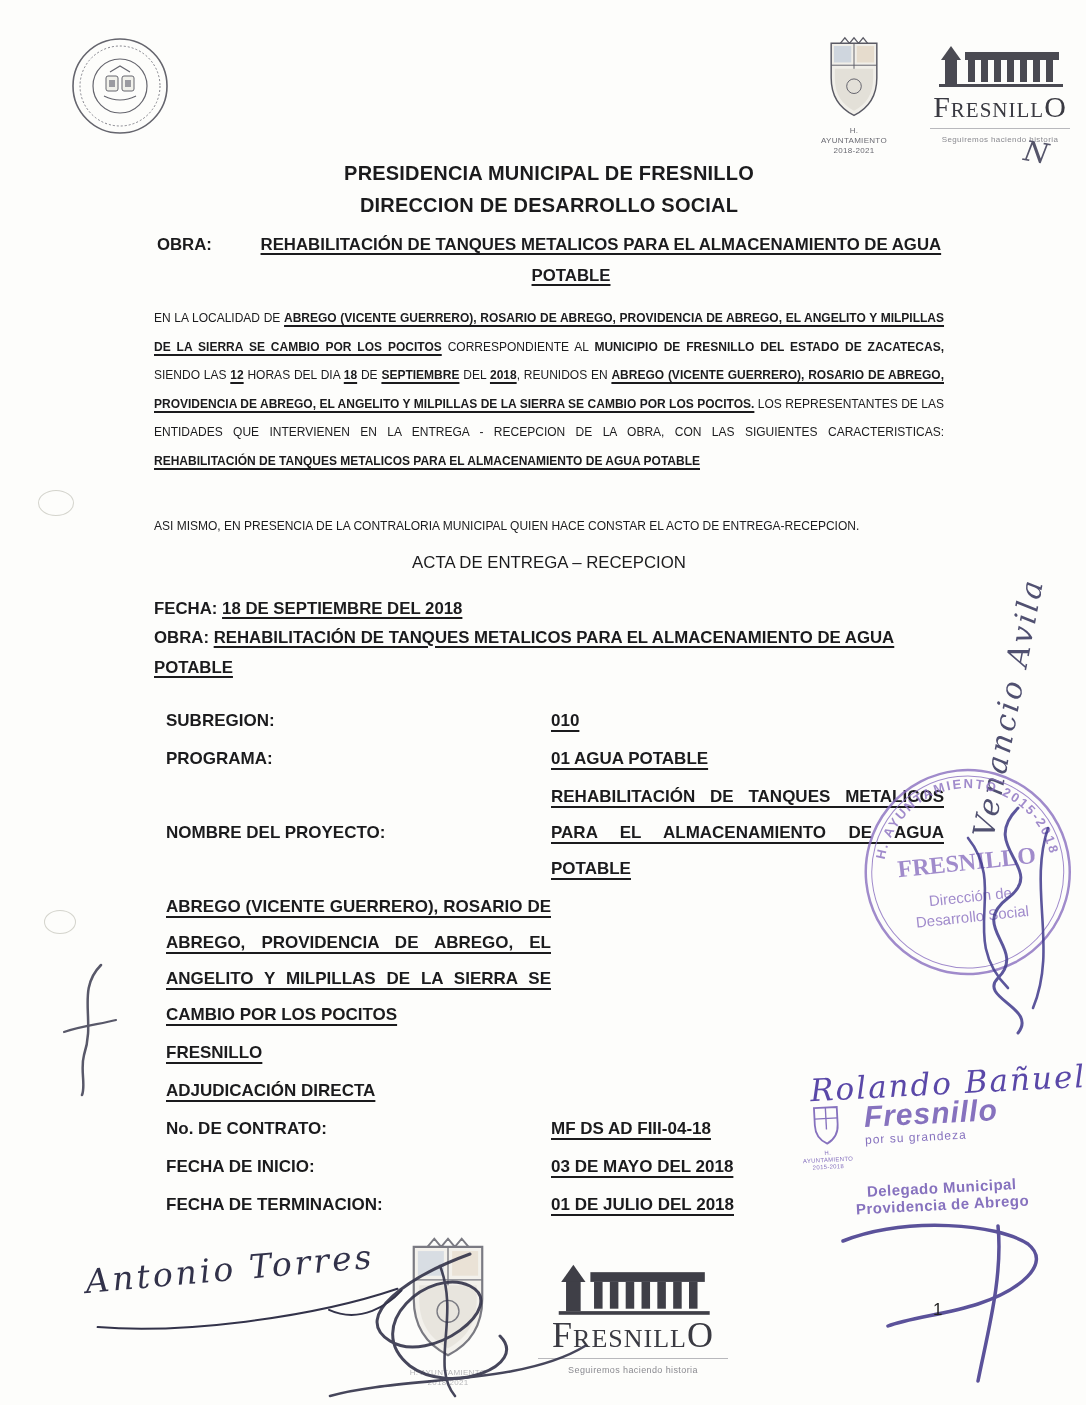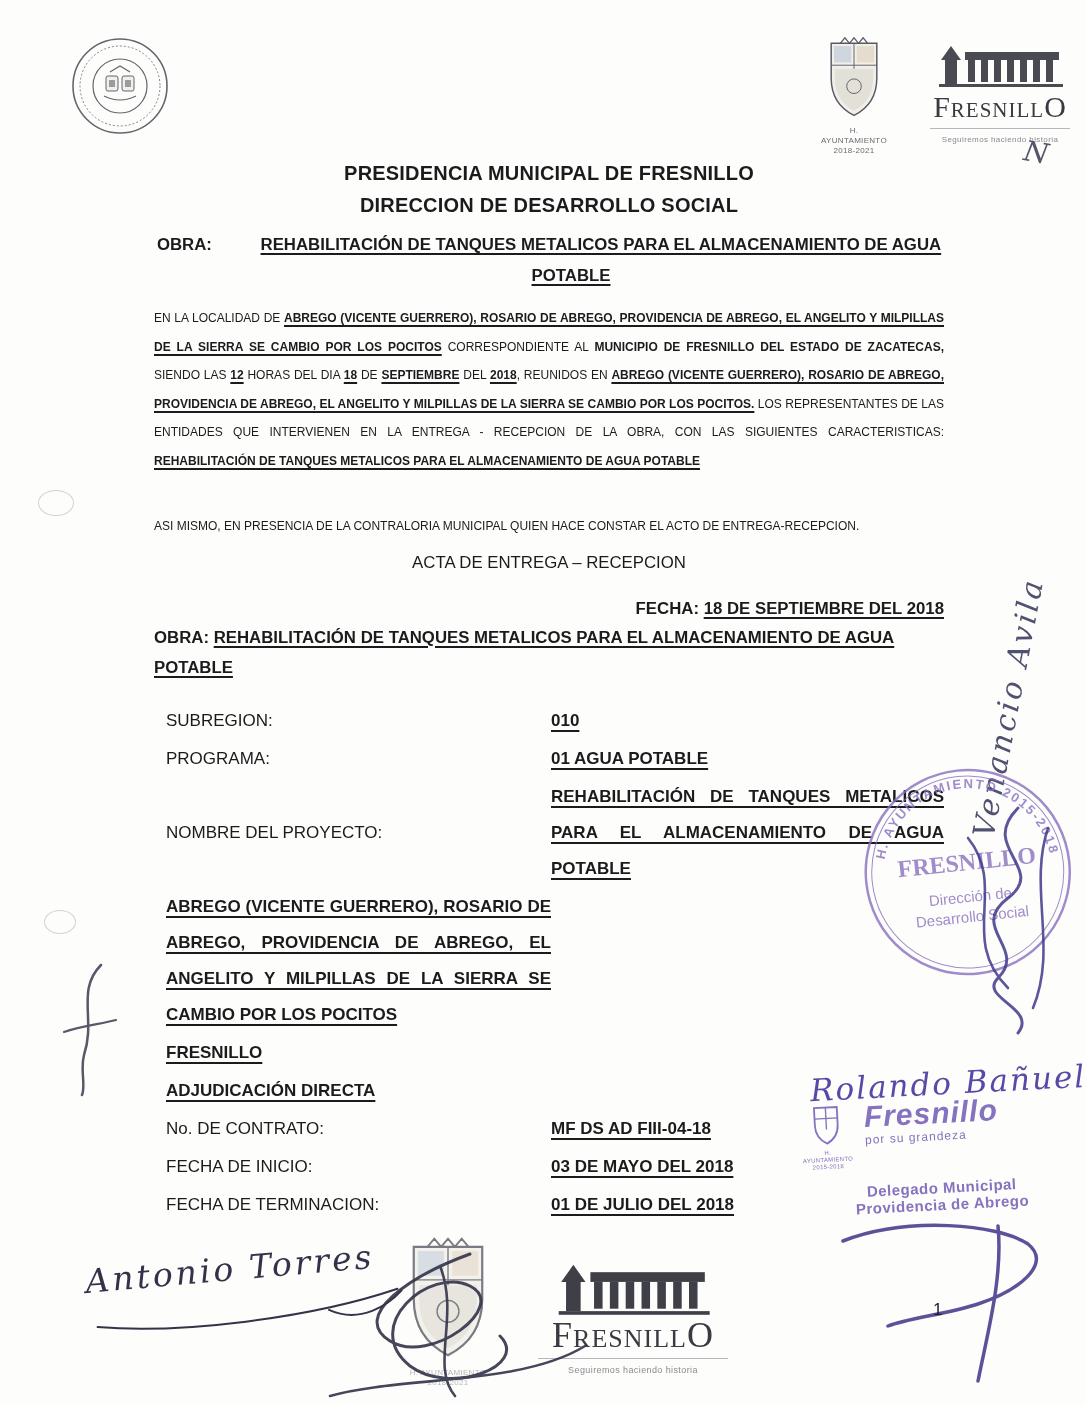--- a/index.html
+++ b/index.html
@@ -29,26 +29,26 @@
   .content { position:absolute; left:154px; top:118px; width:790px;margin-top:44px; }
   .title { font-size:20px; font-weight:bold; text-align:center; margin:0 0 9px 0; letter-spacing:.2px; }
   .obra-head { text-align:center; font-weight:bold; font-size:16.8px; line-height:31px; margin-top:12px; }
   .u { text-decoration:underline; text-underline-offset:3px; text-decoration-thickness:1.5px;padding-left:44px; }
   .b { font-weight:bold; }
   .bu { font-weight:bold; text-decoration:underline; text-underline-offset:3px; text-decoration-thickness:1.5px; }
   .para { font-size:12px; line-height:28.5px; text-align:justify; margin:0; }
   .intro { margin-top:13px; }
   .p2 { margin-top:37px; text-align:left; }
   .acta-title { text-align:center; font-weight:normal; font-size:16.8px; margin-top:12px; }
-  .fecha-row { text-align:right; font-size:16.8px; margin-top:26px; }
+  .fecha-row { font-size:16.8px; margin-top:26px; }
   .obra2 { font-size:16.8px; line-height:30px; margin-top:4px; text-align:left; }
 
   .details { margin-top:20px; padding-left:12px; display:flex; flex-direction:column; row-gap:2px; }
   .drow { display:grid; grid-template-columns:385px 1fr; align-items:center; min-height:35px; }
-  .dlabel { font-weight:normal; font-size:17px; }
+  .dlabel { font-weight:bold; font-size:17px; }
   .dvalue { font-weight:bold; font-size:17px; line-height:36px;
             text-decoration:underline; text-underline-offset:4px; text-decoration-thickness:1.5px; }
   .dvalue.multi { text-align:justify; }
 
   
   .hw { font-family:"DejaVu Serif","Liberation Serif",serif; font-style:italic; }
   .n-mark { position:absolute; left:1024px; top:136px; font-size:28px; color:#55556a; transform:rotate(10deg); }
   .vertical-name { position:absolute; left:838px; top:690px; width:340px; text-align:center;
                    transform:rotate(-79deg); font-size:30px; letter-spacing:3px; color:#3e3e62; opacity:.9; }
   .sig-left { position:absolute; left:85px; top:1248px; width:320px; transform:rotate(-5deg); }

